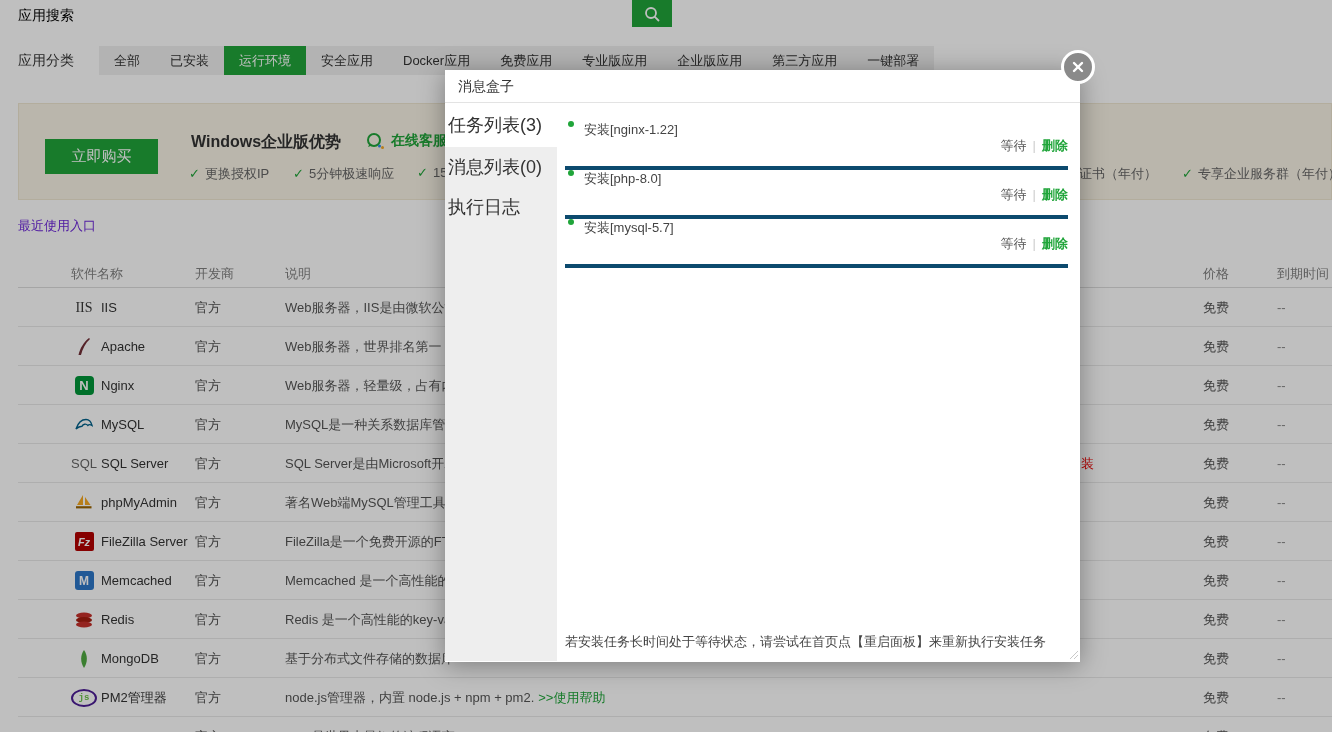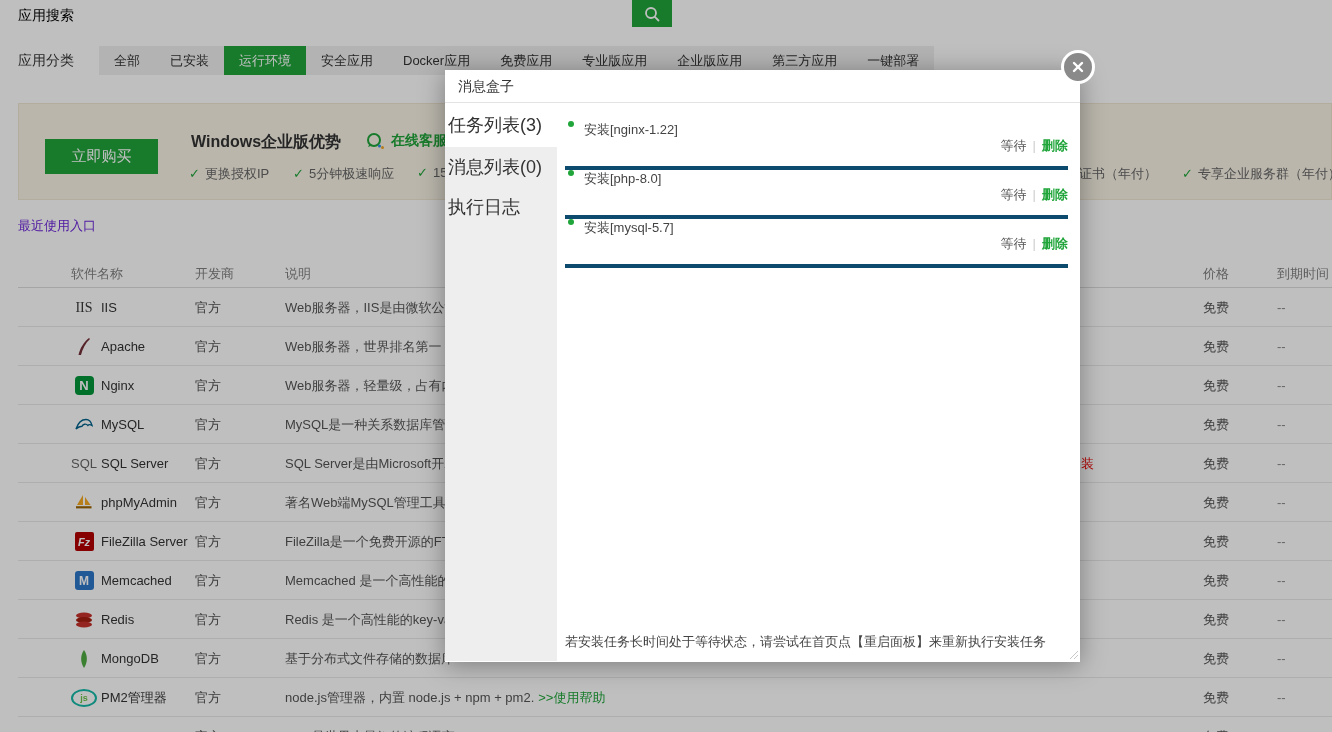--- a/index.html
+++ b/index.html
@@ -45,21 +45,21 @@
   .c-dev,.c-price { color:#555; }
   .c-desc { color:#555; overflow:hidden; right:150px; }
   .c-exp { color:#888; }
   .appicon { width:26px; height:20px; display:inline-flex; align-items:center; justify-content:center; margin-right:4px; flex:none; }
   .ic-iis { font-family:"Liberation Serif","DejaVu Serif",serif; font-size:14px; color:#3a3a3a; letter-spacing:0; }
   .ic-nginx { }
   .ic-nginx i { font-style:normal; width:19px; height:19px; background:#009639; color:#fff; border-radius:4px; font-weight:bold; font-size:13px; display:flex; align-items:center; justify-content:center; }
   .ic-sql { font-size:13px; color:#666; }
   .ic-fz i { font-style:italic; width:19px; height:19px; background:#b30000; color:#fff; border-radius:2px; font-weight:bold; font-size:11px; display:flex; align-items:center; justify-content:center;text-align:center; }
   .ic-mem i { font-style:normal; width:19px; height:19px; background:#2d77c8; color:#fff; border-radius:3px; font-weight:bold; font-size:12px; display:flex; align-items:center; justify-content:center; }
-  .ic-js i { font-style:normal; width:37px; height:18px; border:2px solid #14b8a6; color:#6cc24a; border-radius:50%; font-weight:bold; font-size:9px; display:flex; align-items:center; justify-content:center; }
+  .ic-js i { font-style:normal; width:37px; height:18px; border:2px solid #4c1d95; color:#6cc24a; border-radius:50%; font-weight:bold; font-size:9px; display:flex; align-items:center; justify-content:center;font-family:Liberation Mono, monospace; }
   .ic-php { color:#6181b6; font-weight:bold; font-style:italic; font-size:12px; }
   .desc-link { color:#20a53a; cursor:pointer; margin-left:4px; }
   .install-frag { position:absolute; left:1063px; top:0; height:39px; display:flex; align-items:center; color:#ef0808; cursor:pointer; }
 
   
   .overlay { position:absolute; inset:0; background:rgba(0,0,0,0.25); z-index:50; }
   .modal { position:absolute; left:445px; top:70px; width:635px; height:592px; background:#fff; z-index:60; box-shadow:0 3px 24px rgba(0,0,0,0.35); }
   .modal-header { height:33px; line-height:33px; padding-left:13px; font-size:14px; color:#333; border-bottom:1px solid #e3e3e3; }
   .modal-body { display:flex; height:558px; }
   .modal-side { width:112px; background:#eee; flex:none; }

